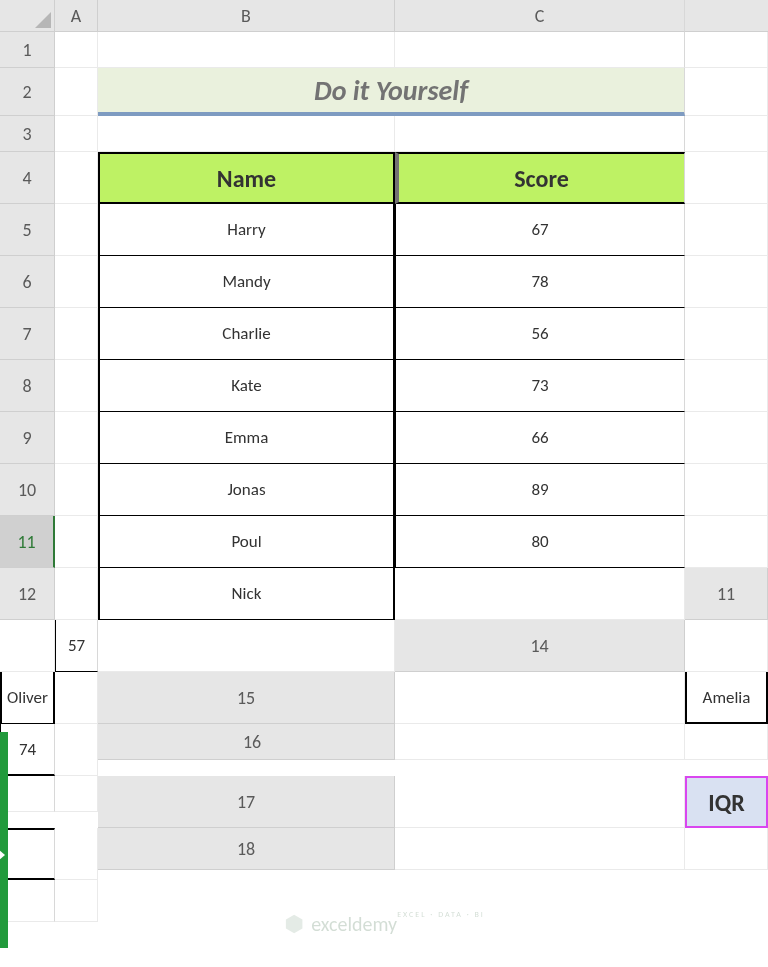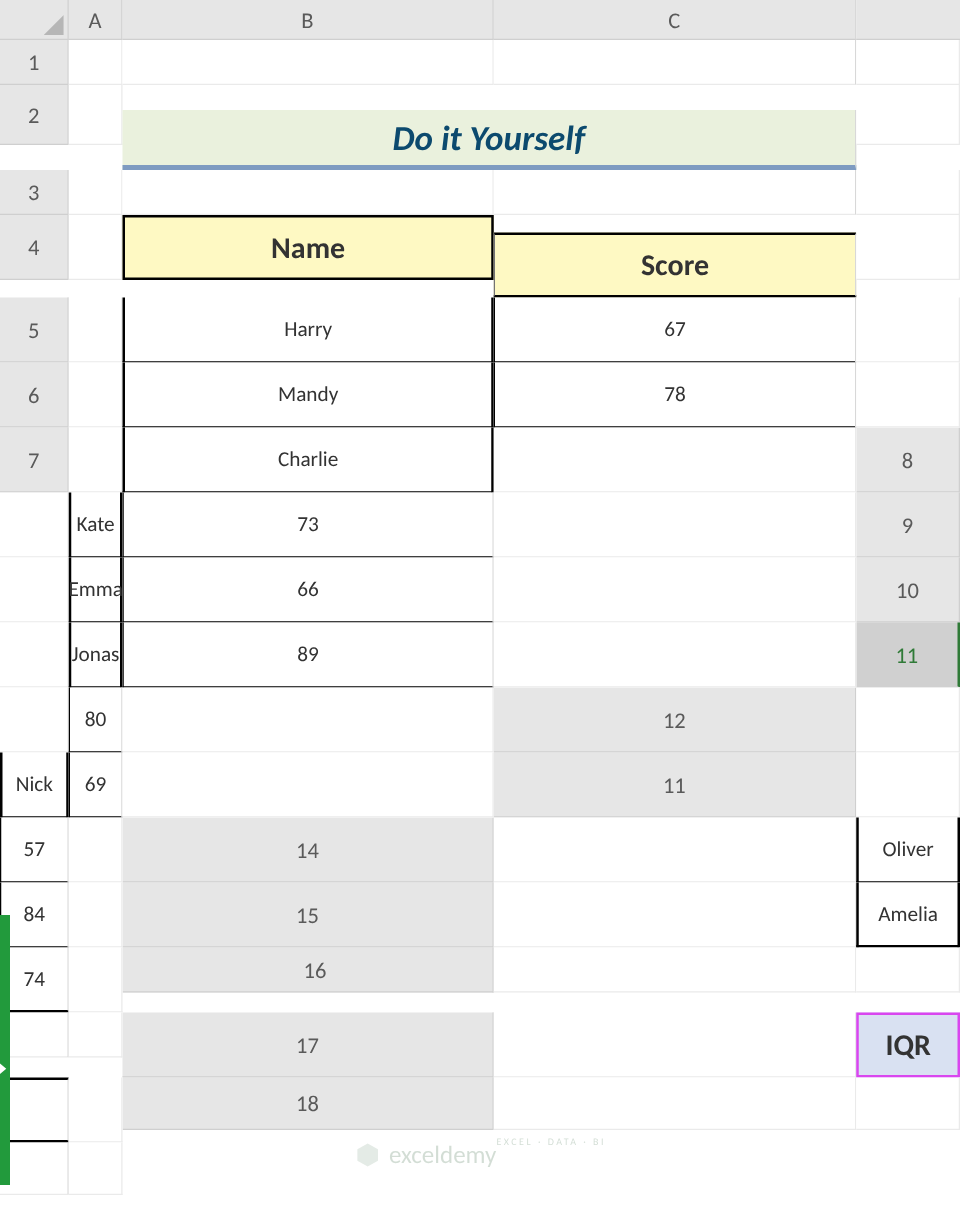--- a/index.html
+++ b/index.html
@@ -64,50 +64,49 @@
   .rd  { height: 52px; }
   .r16 { height: 36px; padding-left: 12px; }
   .r17 { height: 52px; }
   .r18 { height: 42px; }
 
   
   .title-bg {
     background: #eaf1dd;
     font-size: 28px;
     font-weight: bold;
-    color: #0c4a6e;
+    color: #737373;
     font-style: italic;
     border-bottom: 4px solid #7e9bc1;
-    margin-top: 20px;
   }
   .title-wrap {
     display: flex;
     align-items: center;
     justify-content: center;
     width: 100%;
     height: 100%;
   }
 
   
   .thead {
-    background: #fef9c3;
+    background: #bef264;
     font-weight: bold;
     font-size: 24px;
     border: 2px solid #000;
   }
   .tcell {
     background: #ffffff;
     border-left: 2px solid #000;
     border-right: 2px solid #000;
     border-bottom: 1px solid #000;
     font-size: 17px;
   }
   .tcell.lastrow { border-bottom: 2px solid #000; }
   .tcell.rcol { border-left: 1px solid #000; }
-  .thead.rcol { border-left: 1px solid #737373; margin-top: 14px; }
+  .thead.rcol { border-left: 4px solid #737373; }
 
   
   .iqr-label {
     background: #d9e1f2;
     font-weight: bold;
     font-size: 24px;
     border: 2px solid #d946ef;
   }
   .iqr-val {
     background: #ffffff;
@@ -209,20 +208,21 @@
 
   <div class="rowhead rd">6</div>
   <div class="cell rd"></div>
   <div class="cell rd tcell">Mandy</div>
   <div class="cell rd tcell rcol d-col">78</div>
   <div class="cell rd"></div>
 
   <div class="rowhead rd">7</div>
   <div class="cell rd"></div>
   <div class="cell rd tcell">Charlie</div>
+  <div class="cell rd tcell rcol d-col">56</div>
   <div class="cell rd"></div>
 
   <div class="rowhead rd">8</div>
   <div class="cell rd"></div>
   <div class="cell rd tcell">Kate</div>
   <div class="cell rd tcell rcol d-col">73</div>
   <div class="cell rd"></div>
 
   <div class="rowhead rd">9</div>
   <div class="cell rd"></div>
@@ -231,38 +231,37 @@
   <div class="cell rd"></div>
 
   <div class="rowhead rd">10</div>
   <div class="cell rd"></div>
   <div class="cell rd tcell">Jonas</div>
   <div class="cell rd tcell rcol d-col">89</div>
   <div class="cell rd"></div>
 
   <div class="rowhead rd selected">11</div>
   <div class="cell rd"></div>
+  <div class="cell rd tcell">Poul</div>
   <div class="cell rd tcell rcol d-col">80</div>
   <div class="cell rd"></div>
 
   <div class="rowhead rd">12</div>
   <div class="cell rd"></div>
   <div class="cell rd tcell">Nick</div>
-  <div class="cell rd tcell rcol d-col">69</div>
   <div class="cell rd"></div>
 
   <div class="rowhead rd">11</div>
   <div class="cell rd"></div>
   <div class="cell rd tcell rcol d-col">57</div>
   <div class="cell rd"></div>
 
   <div class="rowhead rd">14</div>
   <div class="cell rd"></div>
   <div class="cell rd tcell">Oliver</div>
-  <div class="cell rd tcell rcol d-col">84</div>
   <div class="cell rd"></div>
 
   <div class="rowhead rd">15</div>
   <div class="cell rd"></div>
   <div class="cell rd tcell lastrow">Amelia</div>
   <div class="cell rd tcell rcol lastrow d-col">74</div>
   <div class="cell rd"></div>
 
   <div class="rowhead r16">16</div>
   <div class="cell r16"></div>

